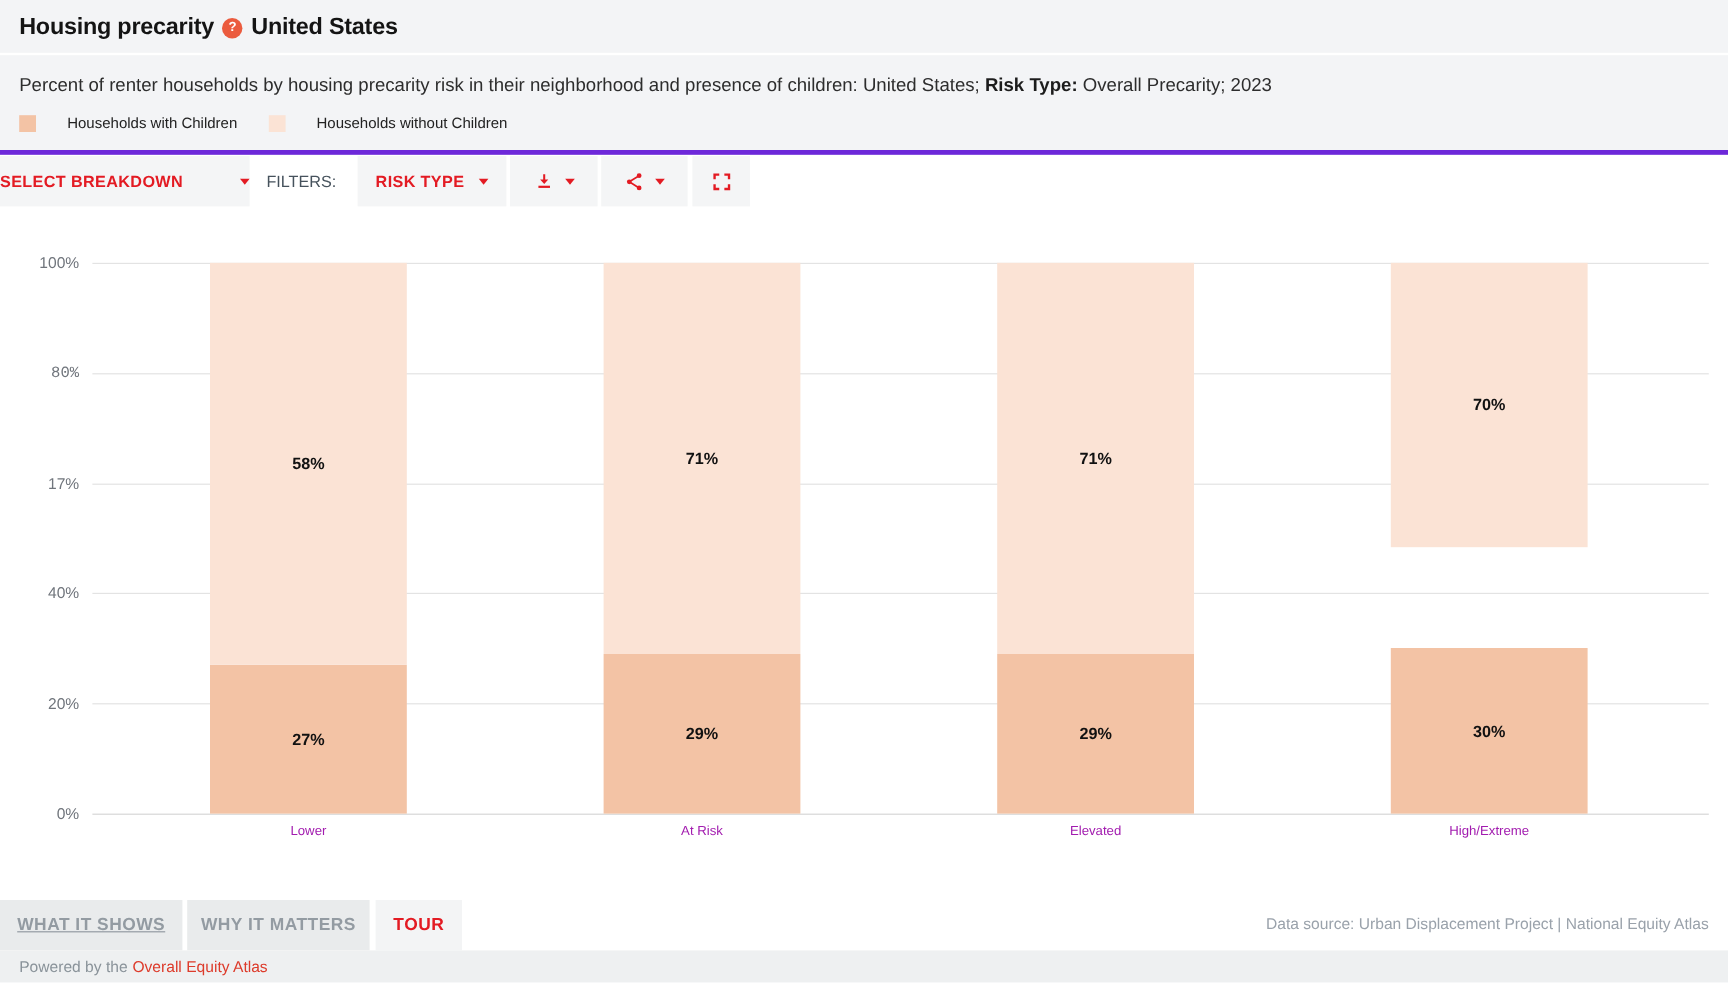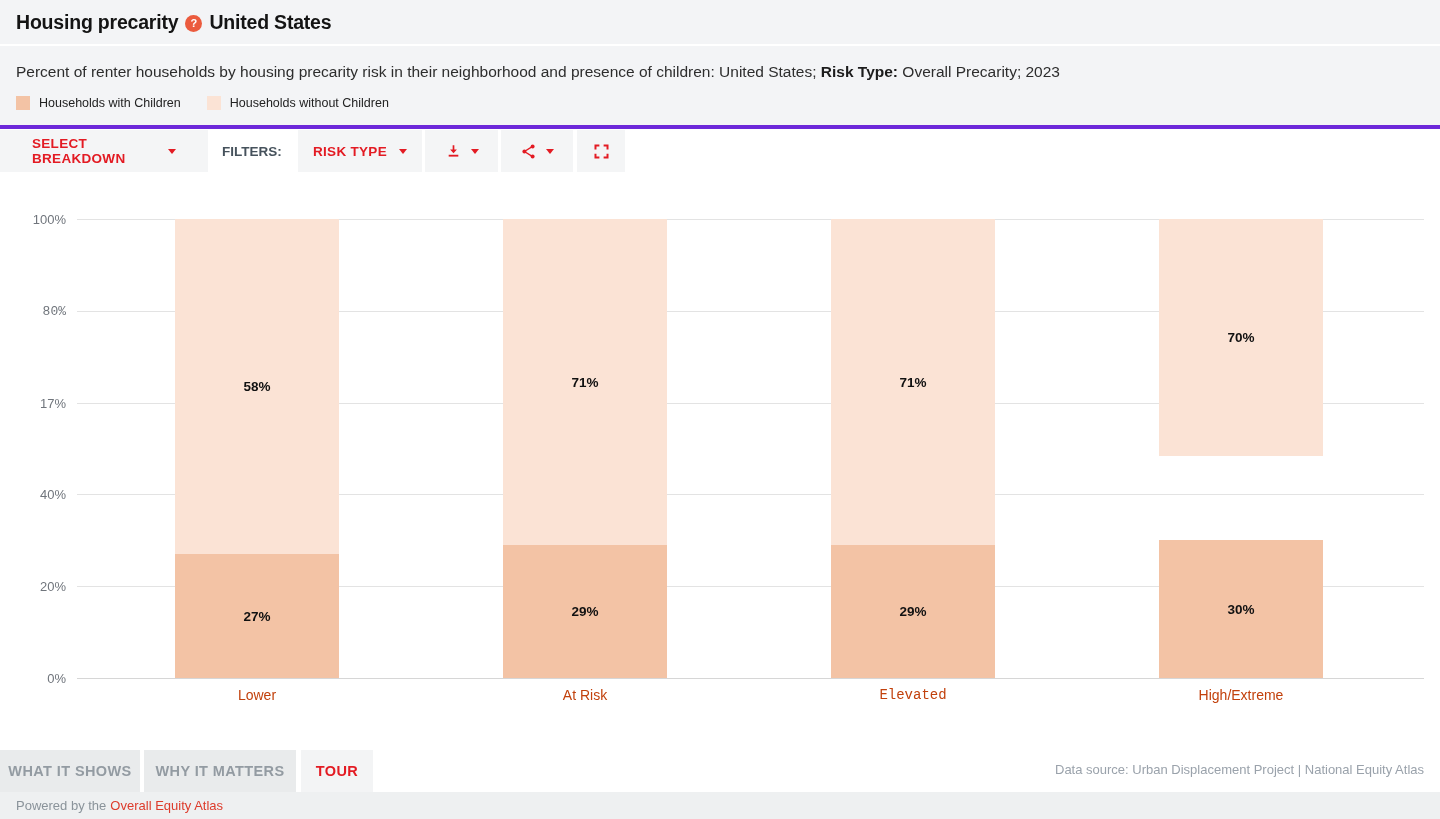--- a/index.html
+++ b/index.html
@@ -9,50 +9,50 @@
 
   
   .band-top { position:absolute; top:0; left:0; width:1440px; height:44px; background:var(--bandbg); display:flex; align-items:center; padding:0 16px; }
   .title-row { display:flex; align-items:center; gap:7px; }
   .title-part { font-size:19.5px; font-weight:bold; color:#141414; letter-spacing:-0.2px; }
   .help-icon { width:17px; height:17px; border-radius:50%; background:var(--helpbg); color:#fff; font-size:11px; font-weight:bold; display:flex; align-items:center; justify-content:center; cursor:pointer; margin-top:2px; }
   .band-sub { position:absolute; top:46px; left:0; width:1440px; height:83px; background:var(--bandbg); border-bottom:4px solid #6d28d9; padding:16px 16px 0 16px; }
   .subtitle { font-size:15.5px; color:#2d2d2d; line-height:19px; }
   .subtitle b { color:#1c1c1c; }
   .legend { display:flex; align-items:center; gap:26px; margin-top:15px; }
-  .legend-item { display:flex; align-items:center; gap:9px; }
+  .legend-item { display:flex; align-items:center; gap:26px; }
   .legend-swatch { width:14px; height:14px; }
   .legend-label { font-size:12.5px; color:#222; }
 
   
   .toolbar { position:absolute; top:130px; left:0; height:42px; display:flex; align-items:stretch; }
   .tb-btn { background:var(--btnbg); color:var(--accent); font-weight:bold; font-size:13.5px; letter-spacing:0.3px; display:flex; align-items:center; cursor:pointer; }
   .caret { width:0; height:0; border-left:4.5px solid transparent; border-right:4.5px solid transparent; border-top:5.5px solid currentColor; display:inline-block; }
-  .tb-select { width:208px; justify-content:space-between; padding:0 32px; }
-  .tb-filters { width:76px; margin-left:14px; color:#46525c; font-weight:bold; font-size:13.5px; display:flex; align-items:center; }
+  .tb-select { width:208px; justify-content:space-between; padding:0 0; }
+  .tb-filters { width:76px; margin-left:14px; color:#46525c; font-weight:normal; font-size:13.5px; display:flex; align-items:center; }
   .tb-risk { width:124px; justify-content:space-between; padding:0 15px; }
   .tb-icon { justify-content:center; gap:9px; }
   .tb-dl { width:73px; margin-left:3px; }
   .tb-share { width:72px; margin-left:3px; }
   .tb-fs { width:48px; margin-left:4px; }
   .tb-icon svg { display:block; }
 
   
   .chart { position:absolute; top:174px; left:0; width:1440px; height:571px; }
   .gridline { position:absolute; left:77px; width:1347px; height:1px; background:#e3e3e3; }
   .gridline.base { background:#d6d6d6; }
   .ytick { position:absolute; left:6px; width:60px; text-align:right; font-size:13px; color:#70757c; transform:translateY(-50%); }
   .bar-seg { position:absolute; width:164px; display:flex; align-items:center; justify-content:center; z-index:2; }
   .bar-label { font-size:13.5px; font-weight:bold; color:#111; }
-  .cat-label { position:absolute; width:164px; text-align:center; font-size:14px; color:#c2410c; }
+  .cat-label { position:absolute; width:164px; text-align:center; font-size:11px; color:#a21caf; }
 
   
   .tabs { position:absolute; top:750px; left:0; height:42px; display:flex; }
   .tab { background:#e9ebec; color:#939ba2; font-weight:bold; font-size:14.5px; letter-spacing:0.4px; display:flex; align-items:center; justify-content:center; cursor:pointer; }
-  .tab1 { width:140px; }
+  .tab1 { width:152px;text-decoration:underline; }
   .tab2 { width:152px; margin-left:4px; }
   .tab3 { width:72px; margin-left:5px; }
   .tab.active { background:#f3f4f5; color:var(--accent); }
   .datasource { position:absolute; top:762px; right:16px; font-size:13px; color:#9aa2ab; }
   .footer { position:absolute; top:792px; left:0; width:1440px; height:27px; background:#eef0f1; display:flex; align-items:center; padding:0 16px; font-size:13px; color:#8a939a; }
   .footer a { color:var(--linkred); text-decoration:none; cursor:pointer; margin-left:4px; }
 </style>
 </head>
 <body>
 
@@ -148,21 +148,21 @@
         <div class="bar-seg" style="left: 503px; top: 45px; height: 326px; background: rgb(251, 227, 213);">
           <span class="bar-label">71%</span>
         </div>
         <div class="cat-label" style="left: 503px; top: 513px;">At Risk</div>
         <div class="bar-seg" style="left: 831px; top: 371px; height: 133px; background: rgb(243, 195, 165);">
           <span class="bar-label">29%</span>
         </div>
         <div class="bar-seg" style="left: 831px; top: 45px; height: 326px; background: rgb(251, 227, 213);">
           <span class="bar-label">71%</span>
         </div>
-        <div class="cat-label" style="left: 831px; top: 513px; font-family: Liberation Mono, monospace;">Elevated</div>
+        <div class="cat-label" style="left: 831px; top: 513px;">Elevated</div>
         <div class="bar-seg" style="left: 1159px; top: 366px; height: 138px; background: rgb(243, 195, 165);">
           <span class="bar-label">30%</span>
         </div>
         <div class="bar-seg" style="left: 1159px; top: 45px; height: 237px; background: rgb(251, 227, 213);">
           <span class="bar-label">70%</span>
         </div>
         <div class="cat-label" style="left: 1159px; top: 513px;">High/Extreme</div>
       </div>
   </div>
 

